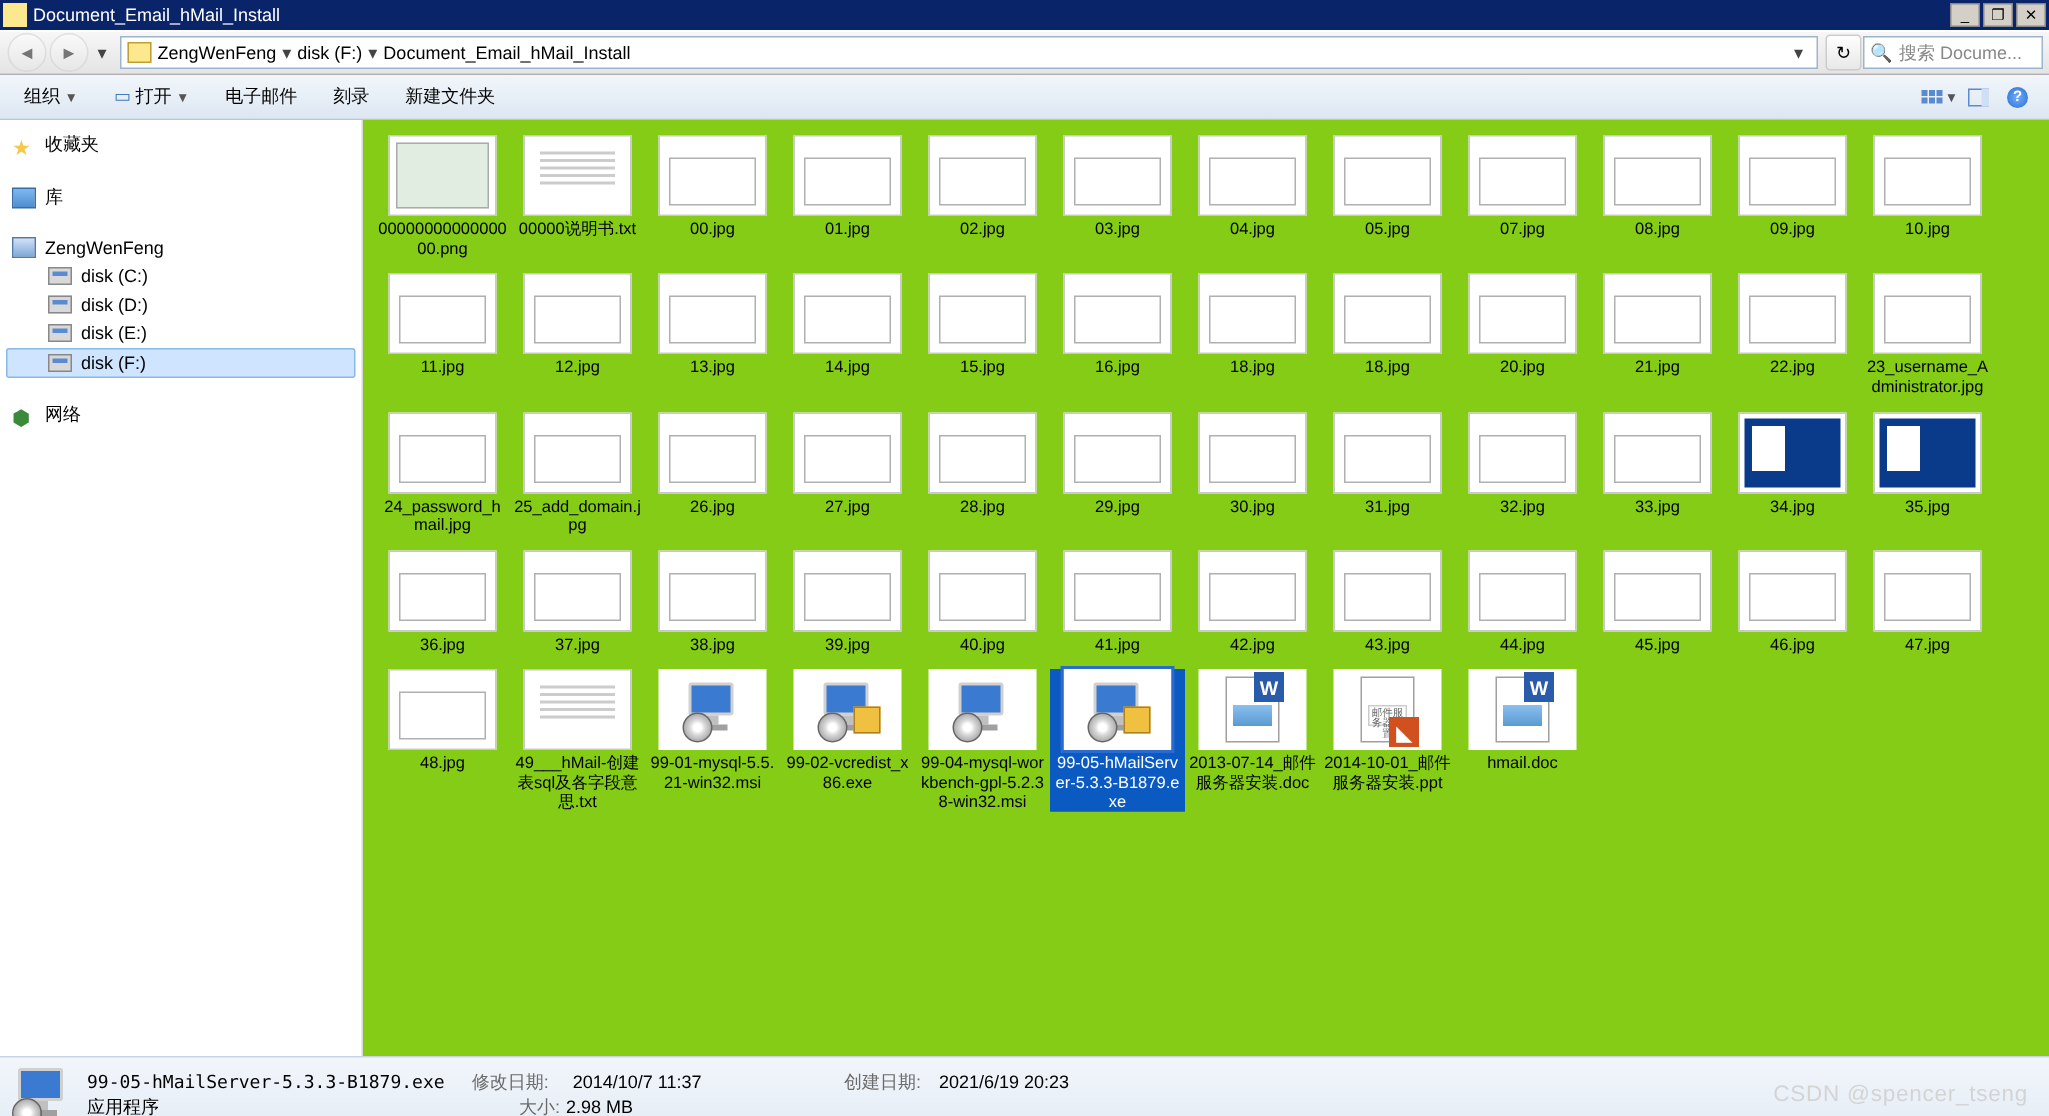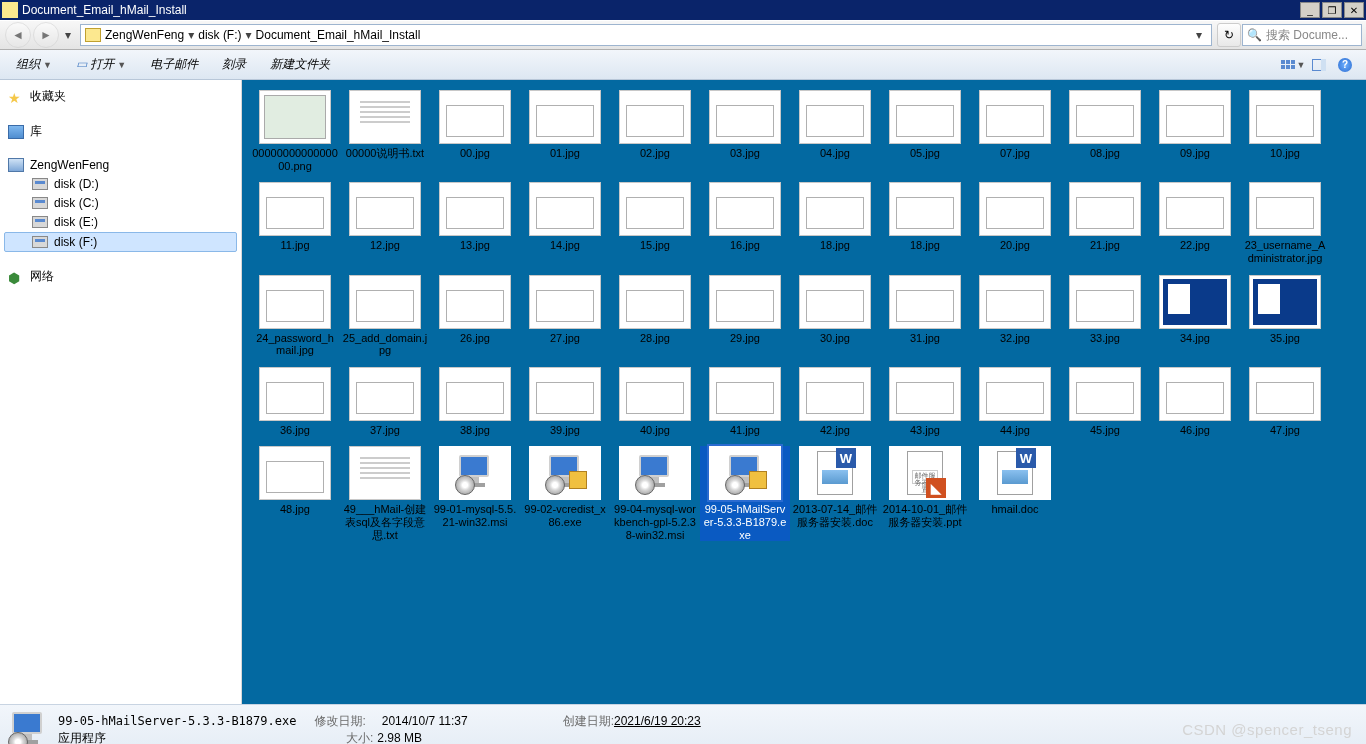--- a/index.html
+++ b/index.html
@@ -17,21 +17,21 @@
 .navbtn.round { border-radius:50%; width:26px; height:26px; }
 .navbtn.disabled { opacity:.5; }
 .breadcrumb { flex:1; height:22px; background:#fff; border:1px solid #9db4cf; margin:0 4px; display:flex; align-items:center; padding:0 4px; font-family:"SimSun",monospace; font-size:12px; }
 .breadcrumb .folder-ico { width:16px; height:14px;background:#fce88f;border:1px solid #c0a030; margin-right:4px; }
 .breadcrumb .sep { margin:0 4px; color:#444; }
 .bc-drop { width:16px; display:flex; align-items:center; justify-content:center; color:#444;}
 .searchbox { width:120px; height:22px; background:#fff; border:1px solid #9db4cf; display:flex; align-items:center; padding:0 4px; color:#888; font-size:12px; }
 .searchbox .sico{ margin-right:4px; color:#5a8ad0; }
 
 .toolrow { height: 30px; background: linear-gradient(#f2f6fb,#dde7f2); border-bottom:1px solid #b8c7d8; display:flex; align-items:center; padding:0 8px; font-size:12px; }
-.toolrow .titem { margin:0 8px; padding:3px 4px; cursor:default;font-style:italic; }
+.toolrow .titem { margin:0 8px; padding:3px 4px; cursor:default; }
 .toolrow .titem:first-child{margin-left:4px;}
 .toolrow .tdrop{ font-size:9px; margin-left:3px; color:#555;}
 .toolrow .spacer { flex:1; }
 .toolrow .rightico { width:20px; height:20px; margin:0 3px; display:flex; align-items:center; justify-content:center; border:1px solid transparent; }
 .viewico{ display:grid; grid-template-columns:repeat(3,4px); grid-template-rows:repeat(2,4px); gap:1px;}
 .viewico span{background:#5a8ad0;}
 .previco{width:14px;height:12px;border:1px solid #5a8ad0; position:relative;}
 .previco::after{content:"";position:absolute;right:-1px;top:-1px;bottom:-1px;width:5px;background:#cfe0f2;}
 .helpico{width:14px;height:14px;border-radius:50%;background:radial-gradient(#6fb0ff,#2a6bd0);color:#fff;font-size:10px;font-weight:bold;display:flex;align-items:center;justify-content:center;}
 
@@ -43,21 +43,21 @@
 .sb-head .ico { width:16px; height:14px; margin-right:6px; }
 .fav-ico{ color:#f5c84a; font-size:14px;}
 .lib-ico{ background:linear-gradient(#7fb8ef,#4f8dd0); border:1px solid #3a6ba8;}
 .comp-ico{ background:linear-gradient(#cfe2f5,#7fa8d8); border:1px solid #5078a8;}
 .net-ico{ color:#3a8a3a; font-size:14px;}
 .sb-item{ display:flex; align-items:center; padding:2px 4px 2px 28px; margin:1px 0;}
 .sb-item .disk{ width:16px; height:12px; background:#d8d8d8; border:1px solid #888; margin-right:6px; position:relative;}
 .sb-item .disk::after{content:"";position:absolute;left:2px;right:2px;top:2px;height:3px;background:#5a8ad0;}
 .sb-item.sel{ background:#cfe5ff; border:1px solid #8ab8e8; border-radius:2px; padding-left:27px;}
 
-.filepane { flex:1; background:#0369a1; overflow:auto; padding:8px 0px 8px 8px; }
+.filepane { flex:1; background:#84cc16; overflow:auto; padding:8px 0px 8px 8px; }
 .filegrid { display:flex; flex-wrap:wrap; align-content:flex-start; }
 .fileitem { width:90px; margin:2px 0px 8px 0; text-align:center; font-size:11px; font-family:"SimSun",monospace; }
 .fileitem .thumb { width:72px; height:54px; margin:0 auto 3px; border:1px solid #c8c8c8; background:#fff; position:relative; overflow:hidden; display:flex; align-items:center; justify-content:center;}
 .fileitem .label { line-height:1.15; word-break:break-all; padding:0 2px; max-height:48px; overflow:hidden;}
 .fileitem.selected .thumb{ outline:2px solid #2a6bd0; }
 .fileitem.selected .label{ background:#0a5ac2; color:#fff; }
 .fileitem.selected { background:#0a5ac2; color:#fff; }
 .fileitem.selected .thumb{ border:none;}
 
 
@@ -168,25 +168,25 @@
       </div>
     </div>
     <div class="sb-group">
       <div class="sb-head">
         <span class="ico comp-ico"></span>
         <span>ZengWenFeng</span>
       </div>
       <div id="disk-list">
           <div class="sb-item">
             <span class="disk"></span>
-            <span>disk (D:)</span>
+            <span>disk (C:)</span>
           </div>
           <div class="sb-item">
             <span class="disk"></span>
-            <span>disk (C:)</span>
+            <span>disk (D:)</span>
           </div>
           <div class="sb-item">
             <span class="disk"></span>
             <span>disk (E:)</span>
           </div>
           <div class="sb-item sel">
             <span class="disk"></span>
             <span>disk (F:)</span>
           </div>
         </div>
@@ -487,21 +487,21 @@
         <div class="exe-base"></div>
         <div class="exe-disc"></div>
       </div>
   </div>
   <div class="meta">
     <div class="row">
       <span class="filename">99-05-hMailServer-5.3.3-B1879.exe</span>
       <span class="k">修改日期:</span>
       <span style="margin-left:16px;">2014/10/7 11:37</span>
       <span class="k" style="margin-left:95px;">创建日期:</span>
-      <span style="margin-left:0;text-decoration:underline;">2021/6/19 20:23</span>
+      <span style="margin-left:12px;">2021/6/19 20:23</span>
     </div>
     <div class="row">
       <span>应用程序</span>
       <span class="k" style="margin-left:240px;">大小:</span>
       <span style="margin-left:4px;">2.98 MB</span>
     </div>
   </div>
 </div>
 
 <div class="watermark">CSDN @spencer_tseng</div>

